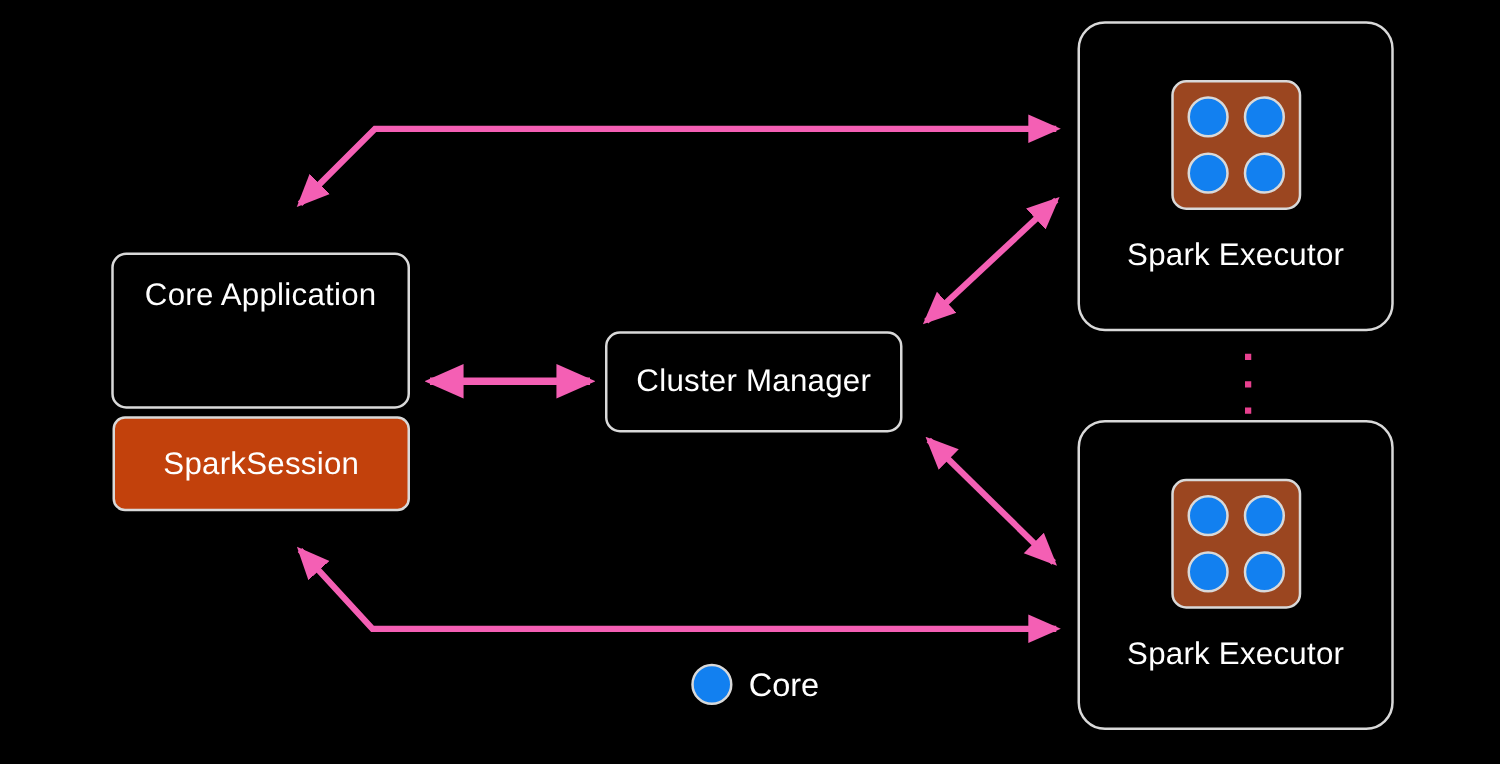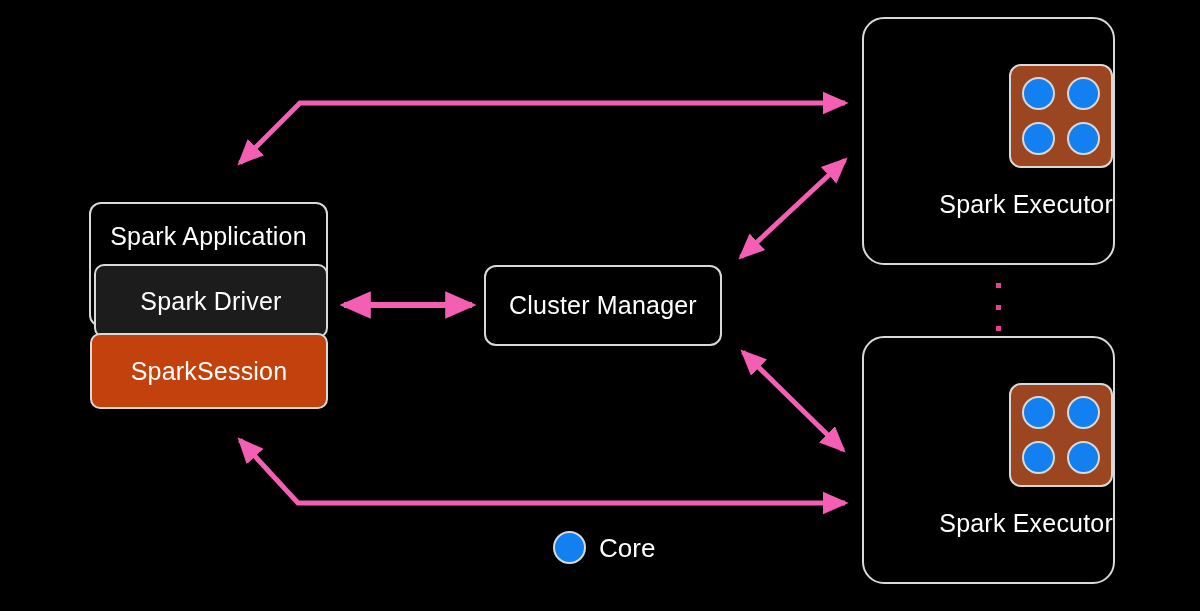--- a/index.html
+++ b/index.html
@@ -91,21 +91,21 @@
   .executor {
     position: absolute;
     box-sizing: border-box;
     width: 253px;
     height: 248px;
     border: 2px solid #d9d9d9;
     border-radius: 22px;
     background: #000000;
     display: flex;
     flex-direction: column;
-    align-items: flex-end;
+    align-items: center;
     justify-content: center;
   }
   #executor-top { left: 862px; top: 17px; }
   #executor-bottom { left: 862px; top: 336px; }
 
   .core-grid {
     box-sizing: border-box;
     width: 104px;
     height: 104px;
     background: #9b4620;
@@ -208,26 +208,23 @@
       <path d="M 743 352 L 843 450" fill="none" stroke="#f45fb4" stroke-width="5" marker-start="url(#ah-start)" marker-end="url(#ah-end)"></path>
     </g>
 
      bottom executor --&gt;
     <g>
       <path d="M 240 440 L 298 503 L 845 503" fill="none" stroke="#f45fb4" stroke-width="5" stroke-linecap="butt" stroke-linejoin="miter" marker-start="url(#ah-start)" marker-end="url(#ah-end)"></path>
     </g>
   </svg>
 
   <div class="node" id="spark-application">
-    <span class="node-label">Spark Application</span>
-  </div>
-
-  <div class="node" id="spark-driver">
-    <span class="node-label">Spark Driver</span>
-  </div>
+    <span class="node-label">Core Application</span>
+  </div>
+
 
   <div class="node" id="spark-session">
     <span class="node-label">SparkSession</span>
   </div>
 
   <div class="node" id="cluster-manager">
     <span class="node-label">Cluster Manager</span>
   </div>
 
   <div class="executor" id="executor-top">

